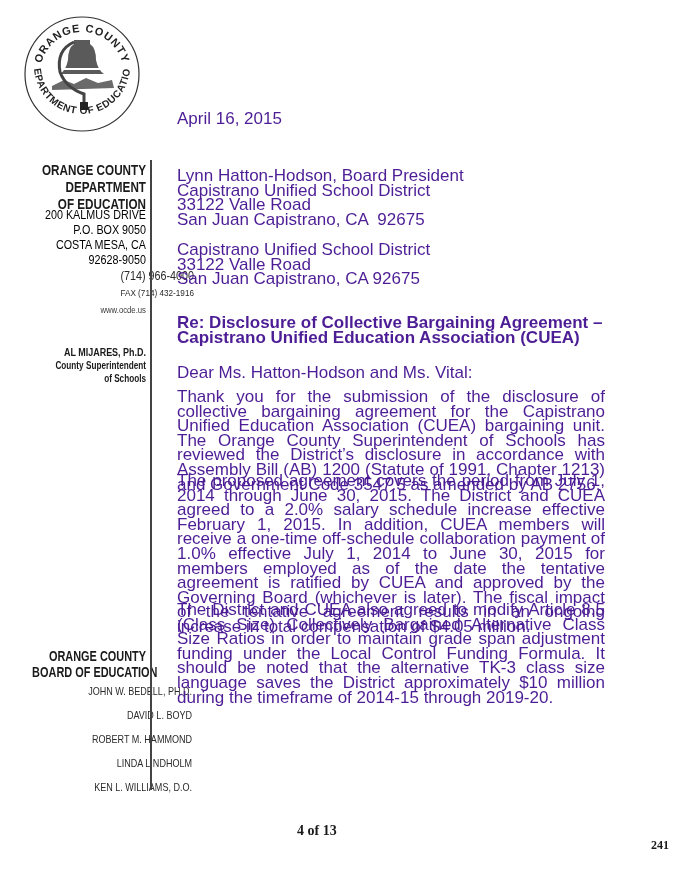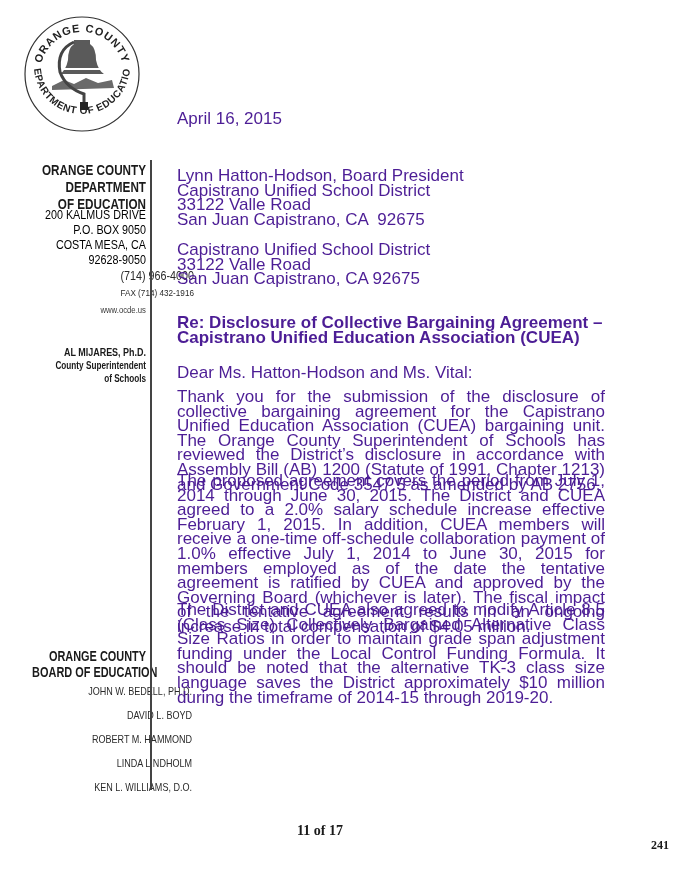--- a/index.html
+++ b/index.html
@@ -124,14 +124,14 @@
 </div>
 
 <div class="main subject">Re: Disclosure of Collective Bargaining Agreement – Capistrano Unified Education Association (CUEA)</div>
 
 <div class="main salutation">Dear Ms. Hatton-Hodson and Ms. Vital:</div>
 
 <div class="main para p1">Thank you for the submission of the disclosure of collective bargaining agreement for the Capistrano Unified Education Association (CUEA) bargaining unit. The Orange County Superintendent of Schools has reviewed the District’s disclosure in accordance with Assembly Bill (AB) 1200 (Statute of 1991, Chapter 1213) and Government Code 3547.5 as amended by AB 2756.</div>
 <div class="main para p2">The proposed agreement covers the period from July 1, 2014 through June 30, 2015. The District and CUEA agreed to a 2.0% salary schedule increase effective February 1, 2015. In addition, CUEA members will receive a one-time off-schedule collaboration payment of 1.0% effective July 1, 2014 to June 30, 2015 for members employed as of the date the tentative agreement is ratified by CUEA and approved by the Governing Board (whichever is later). The fiscal impact of the tentative agreement results in an ongoing increase in total compensation of $4.05 million.</div>
 <div class="main para p3">The District and CUEA also agreed to modify Article 8.5 (Class Size) Collectively Bargained Alternative Class Size Ratios in order to maintain grade span adjustment funding under the Local Control Funding Formula. It should be noted that the alternative TK-3 class size language saves the District approximately $10 million during the timeframe of 2014-15 through 2019-20.</div>
 
-<div class="pagenum">11 of 17</div>
+<div class="pagenum">4 of 13</div>
 <div class="batesnum">241</div>
 
 </body></html>

